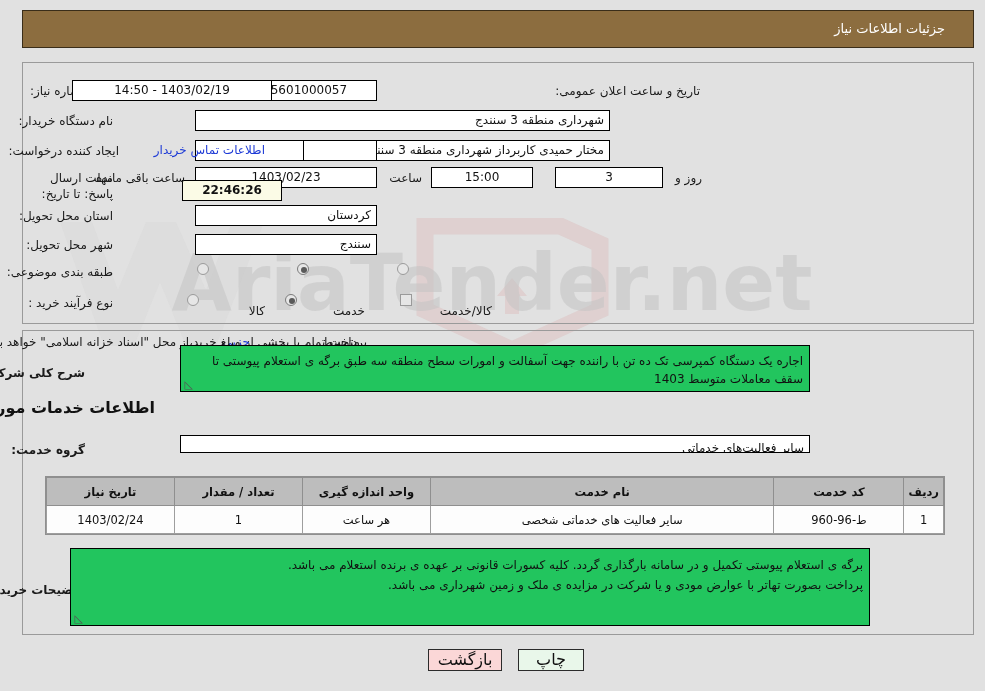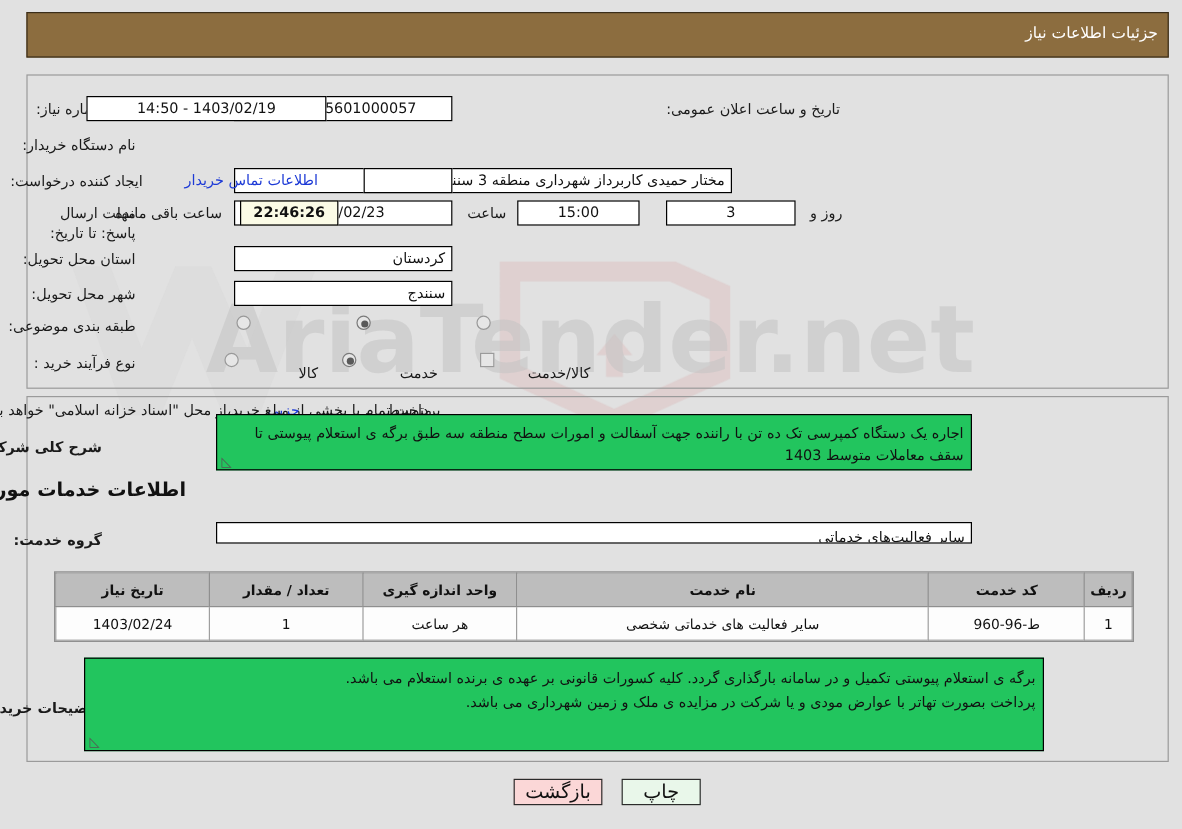--- a/index.html
+++ b/index.html
@@ -34,21 +34,21 @@
     left: 22px; top: 10px;
     width: 952px; height: 38px;
     background: #8c6d3f;
     border: 1px solid #3a2d19;
     z-index: 3;
   }
   #titlebar .t {
     color: #ffffff;
     font-size: 13px;
     line-height: 36px;
-    padding-right: 8px;
+    padding-right: 28px;
     text-align: right;
     white-space: nowrap;
   }
 
   
   .panel {
     position: absolute;
     border: 1px solid #9a9a9a;
     background: transparent;
     z-index: 2;
@@ -227,33 +227,34 @@
 
   <div class="panel" id="panel-top"></div>
 
   <div class="lbl" style="right:898px; top:83px;">شماره نیاز:</div>
   <div class="fld" style="right:608px; top:80px; width:182px;">1103005601000057</div>
 
   <div class="lbl" style="right:285px; top:83px;">تاریخ و ساعت اعلان عمومی:</div>
   <div class="fld" style="right:713px; left:104px; top:80px; width:200px;">1403/02/19 - 14:50</div>
 
   <div class="lbl" style="right:872px; top:113px;">نام دستگاه خریدار:</div>
+  <div class="fld rtlpad" style="right:375px; top:110px; width:415px;">شهرداری منطقه 3 سنندج</div>
 
   <div class="lbl" style="right:866px; top:143px;">ایجاد کننده درخواست:</div>
   <div class="fld rtlpad" style="right:375px; top:140px; width:415px;">مختار حمیدی کاربرداز شهرداری منطقه 3 سنندج</div>
   <div class="fld" style="right:608px; left:303px; top:140px; width:74px;"></div>
   <div class="link" style="right:720px; left:182px; top:143px;">اطلاعات تماس خریدار</div>
 
   <div class="lbl wrap" style="right:872px; top:170px;">مهلت ارسال پاسخ: تا تاریخ:</div>
   <div class="fld" style="right:608px; top:167px; width:182px;">1403/02/23</div>
   <div class="lbl" style="right:563px; top:170px;">ساعت</div>
   <div class="fld" style="right:452px; top:167px; width:102px;">15:00</div>
   <div class="fld" style="right:322px; top:167px; width:108px;">3</div>
   <div class="lbl" style="right:283px; top:170px;">روز و</div>
-  <div class="fld yellowfld" style="right:703px; left:200px; top:167px; width:82px;">22:46:26</div>
+  <div class="fld yellowfld" style="right:703px; left:200px; top:180px; width:100px;">22:46:26</div>
   <div class="lbl" style="right:800px; left:96px; top:170px;">ساعت باقی مانده</div>
 
   <div class="lbl" style="right:872px; top:208px;">استان محل تحویل:</div>
   <div class="fld rtlpad" style="right:608px; top:205px; width:182px;">کردستان</div>
 
   <div class="lbl" style="right:872px; top:237px;">شهر محل تحویل:</div>
   <div class="fld rtlpad" style="right:608px; top:234px; width:182px;">سنندج</div>
 
   <div class="lbl" style="right:872px; top:264px;">طبقه بندی موضوعی:</div>
   <div class="radio" style="right:776px; top:263px;"></div>

